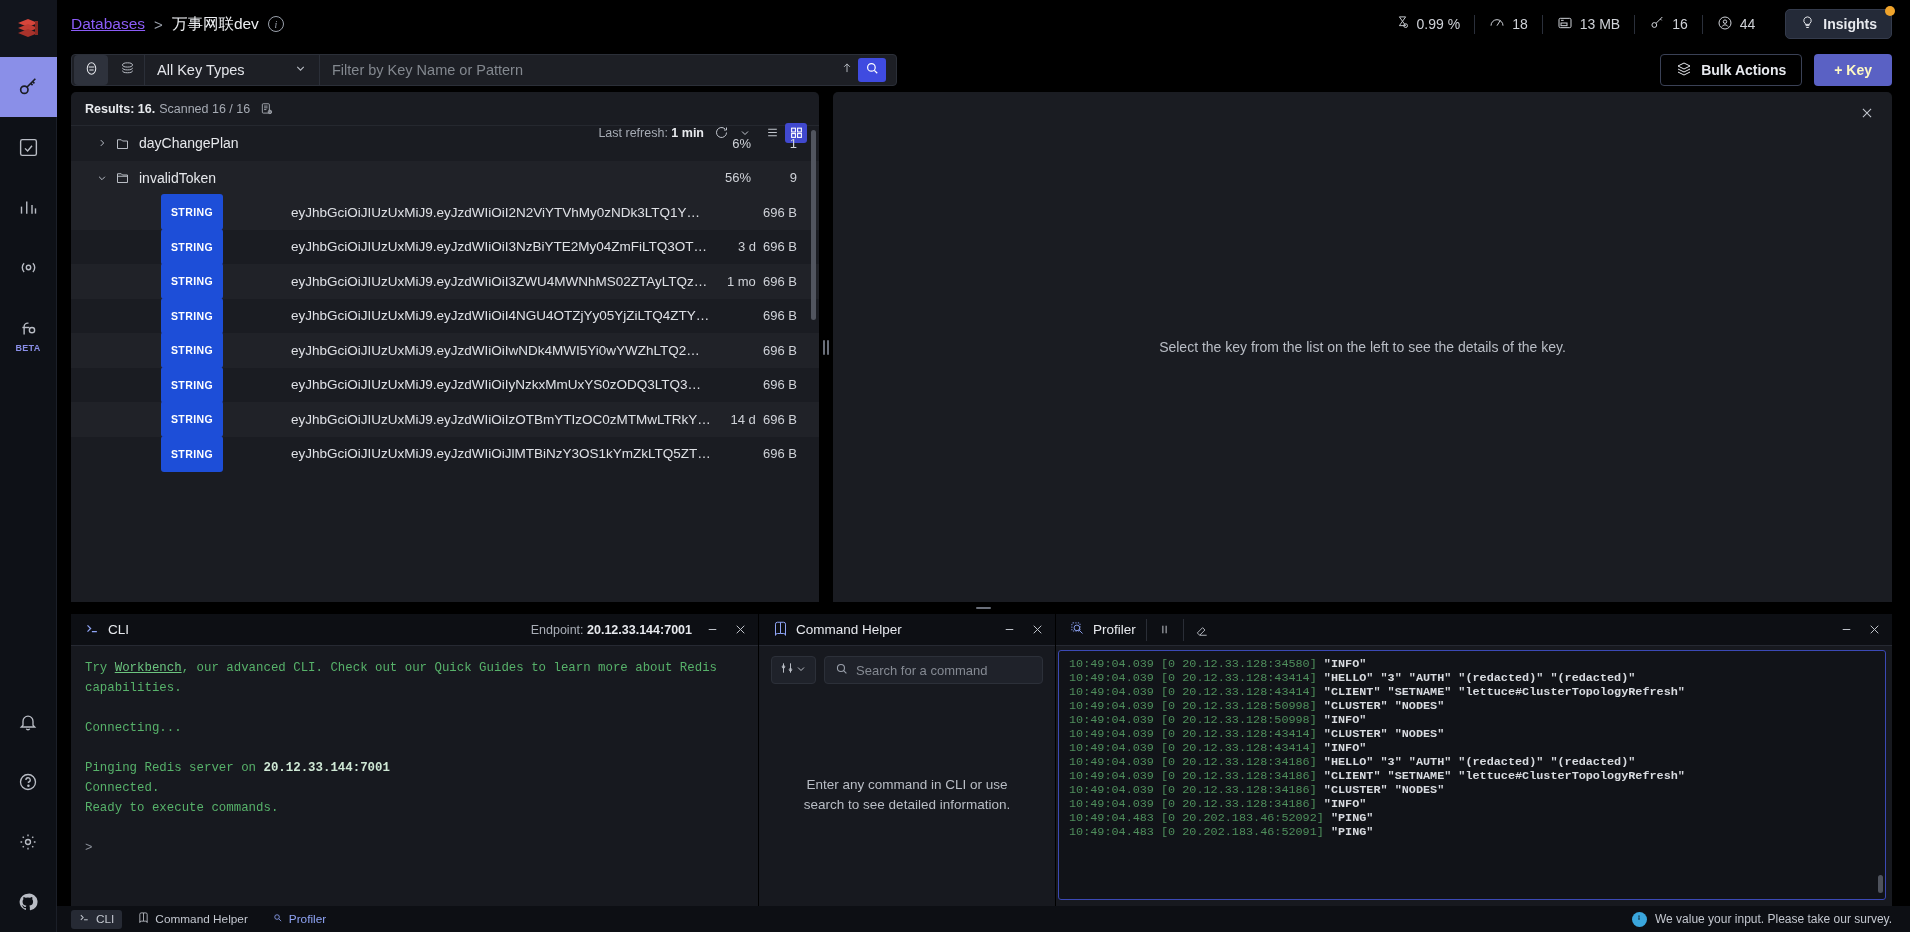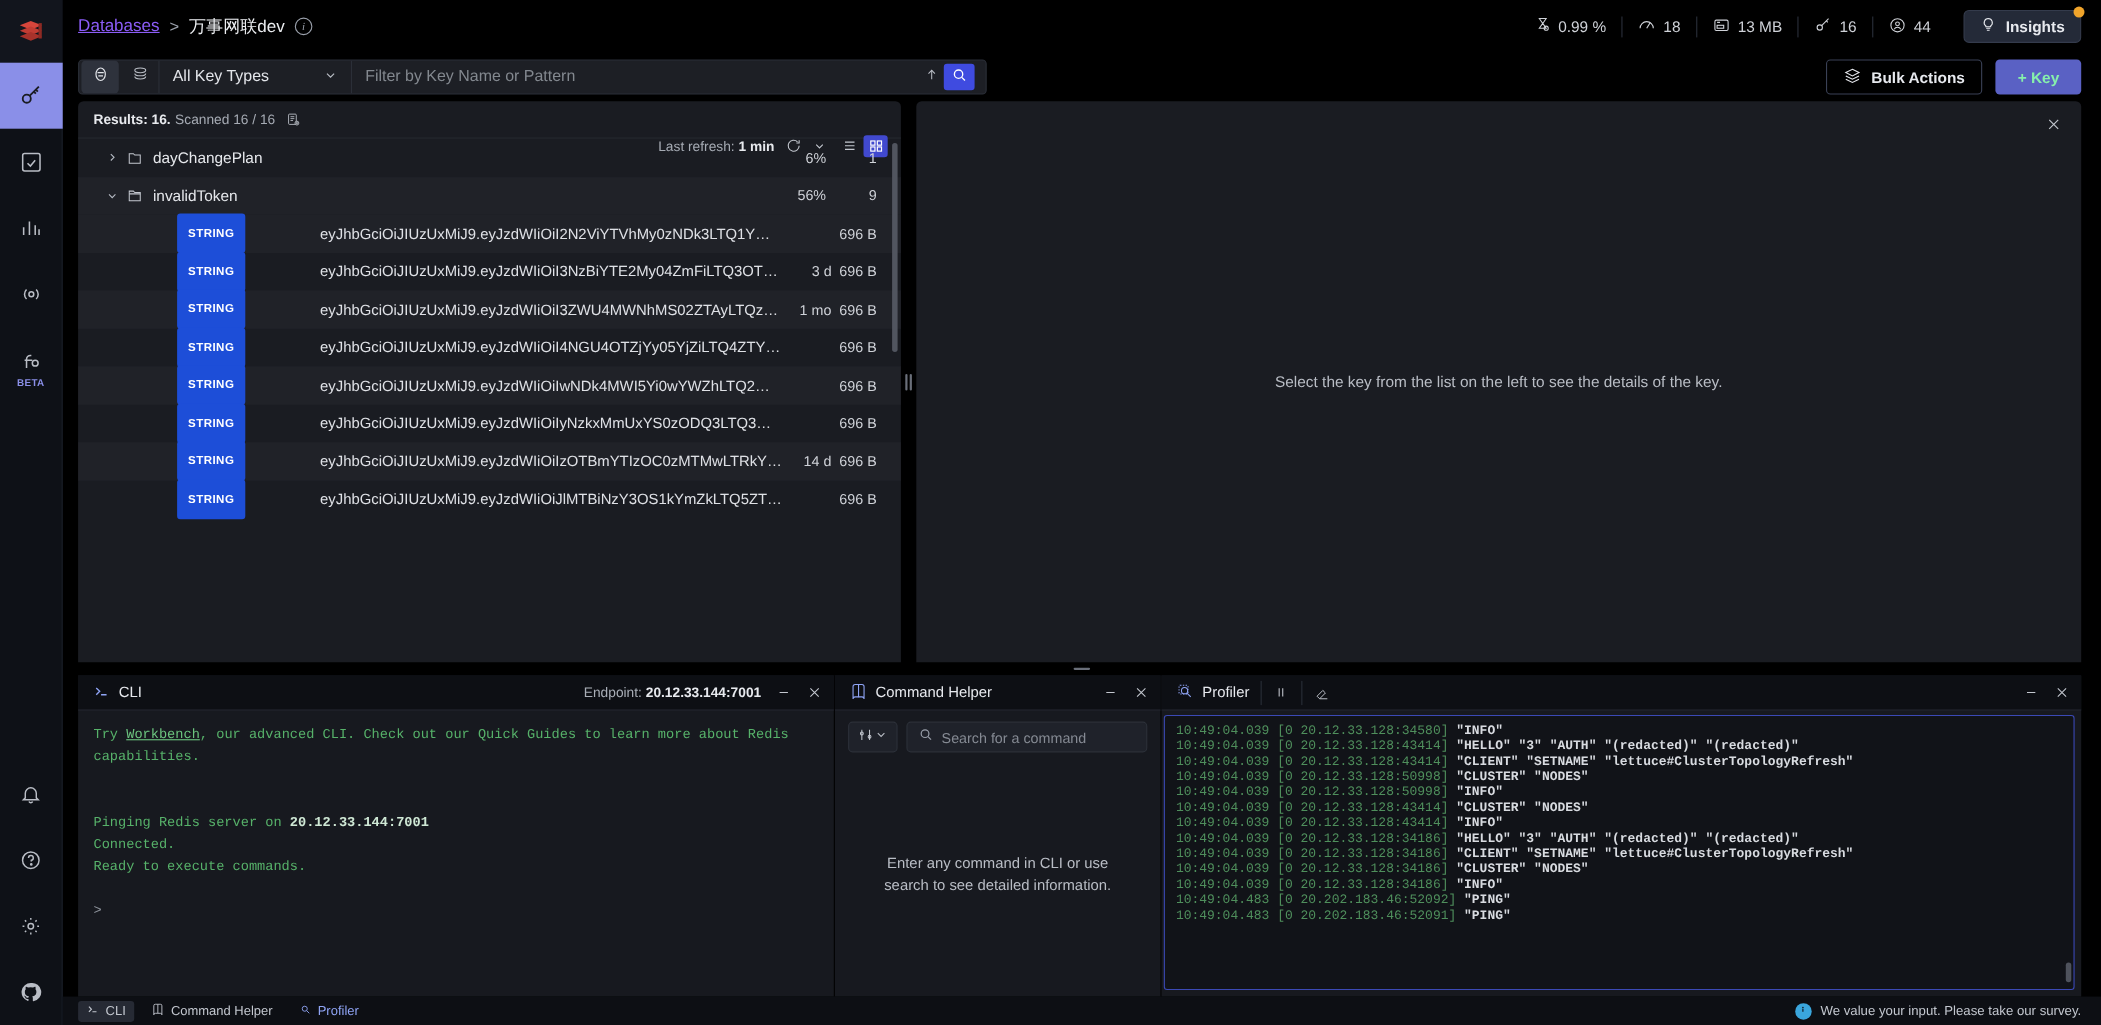--- a/index.html
+++ b/index.html
@@ -115,21 +115,21 @@
   }
   .filterbar-right { margin-left: auto; display: flex; align-items: center; gap: 12px; }
   .bulk-btn {
     height: 32px; padding: 0 15px; border: 1px solid #3a4156; border-radius: 4px;
     display: flex; align-items: center; gap: 9px;
     color: #e7e9ee; font-size: 14px; font-weight: 600; cursor: pointer; background: transparent;
   }
   .addkey-btn {
     height: 32px; padding: 0 20px; border-radius: 4px; background: #5a61c4;
     display: flex; align-items: center; justify-content: center;
-    color: #86efac; font-size: 14px; font-weight: 700; cursor: pointer; border: 0;
+    color: #fef9c3; font-size: 14px; font-weight: 700; cursor: pointer; border: 0;
   }
 
   
   .body-split { flex: 1; display: flex; min-height: 0; padding: 0 18px 0 14px; gap: 0; }
 
   
   .keylist-panel {
     width: 748px; flex: 0 0 748px; display: flex; flex-direction: column;
     background: #1a1c22; border-radius: 5px 5px 0 0; min-height: 0;
   }
@@ -709,20 +709,21 @@
                     <path d="M5 5 L19 19 M19 5 L5 19"></path>
                   </svg>
               </span>
             </div>
           </div>
           <div class="cli-body">
             <div>
               <span>Try </span><span class="lnk">Workbench</span><span>, our advanced CLI. Check out our Quick Guides to learn more about Redis capabilities.</span>
             </div>
             <div style="height:20px"></div>
+            <div>Connecting...</div>
             <div style="height:20px"></div>
             <div>
               <span>Pinging Redis server on </span><span class="b">20.12.33.144:7001</span>
             </div>
             <div>Connected.</div>
             <div>Ready to execute commands.</div>
             <div class="cli-prompt">&gt;</div>
           </div>
         </div>
 

